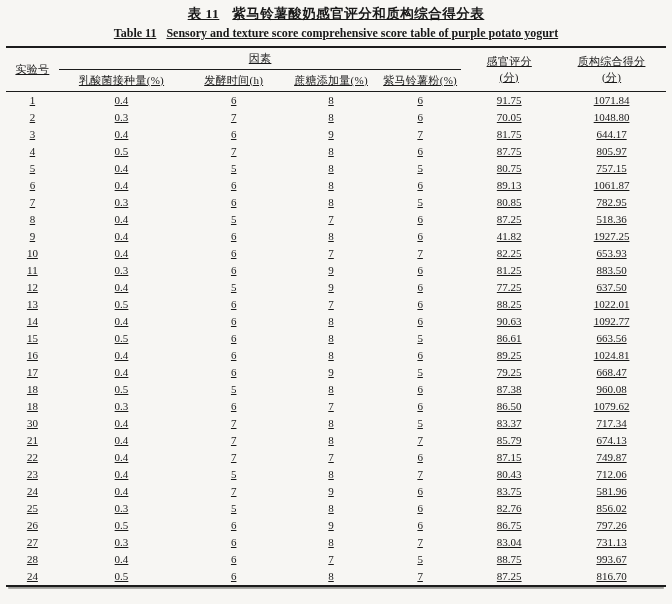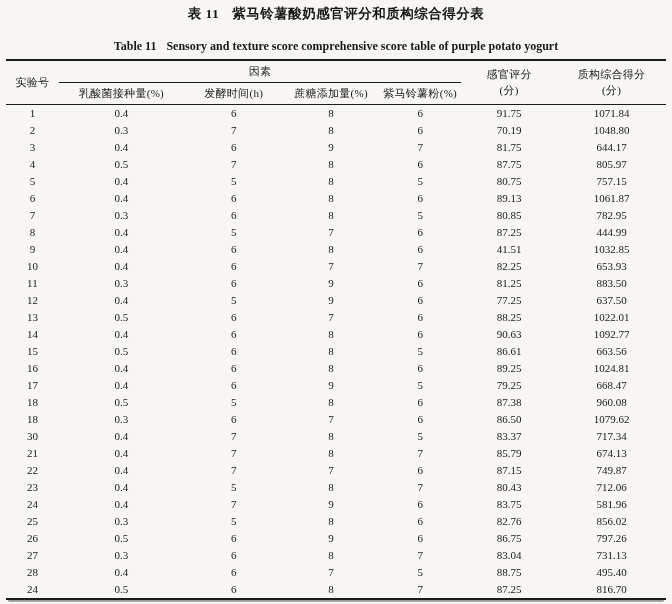--- a/index.html
+++ b/index.html
@@ -10,34 +10,35 @@
     background: #f7f6f3;
     font-family: "Liberation Serif", serif;
     color: #191919;
     overflow: hidden;
   }
   .page {
     box-sizing: border-box;
     width: 672px;
     height: 604px;
     padding: 3px 6px 4px 6px;
+    text-decoration: underline;
   }
   .title-cn {
     text-align: center;
     font-weight: bold;
     font-size: 13.5px;
     letter-spacing: 0.5px;
     margin-top: 2px;
   }
   .title-cn .t-label { margin-right: 13px; }
   .title-en {
     text-align: center;
     font-weight: bold;
     font-size: 12px;
-    margin-top: 16px;
+    margin-top: 3px;
     margin-bottom: 5px;
   }
   .title-en .t-label { margin-right: 10px; }
   table.score-table {
     width: 660px;
     margin: 0 auto;
     border-collapse: collapse;
     table-layout: fixed;
     border-top: 2.5px solid #1c1c1c;
     border-bottom: 2.5px solid #1c1c1c;
@@ -114,21 +115,21 @@
           <td>6</td>
           <td>91.75</td>
           <td>1071.84</td>
         </tr>
         <tr>
           <td>2</td>
           <td>0.3</td>
           <td>7</td>
           <td>8</td>
           <td>6</td>
-          <td>70.19</td>
+          <td>70.05</td>
           <td>1048.80</td>
         </tr>
         <tr>
           <td>3</td>
           <td>0.4</td>
           <td>6</td>
           <td>9</td>
           <td>7</td>
           <td>81.75</td>
           <td>644.17</td>
@@ -169,30 +170,30 @@
           <td>80.85</td>
           <td>782.95</td>
         </tr>
         <tr>
           <td>8</td>
           <td>0.4</td>
           <td>5</td>
           <td>7</td>
           <td>6</td>
           <td>87.25</td>
-          <td>444.99</td>
-        </tr>
-        <tr>
-          <td>9</td>
-          <td>0.4</td>
-          <td>6</td>
-          <td>8</td>
-          <td>6</td>
-          <td>41.51</td>
-          <td>1032.85</td>
+          <td>518.36</td>
+        </tr>
+        <tr>
+          <td>9</td>
+          <td>0.4</td>
+          <td>6</td>
+          <td>8</td>
+          <td>6</td>
+          <td>41.82</td>
+          <td>1927.25</td>
         </tr>
         <tr>
           <td>10</td>
           <td>0.4</td>
           <td>6</td>
           <td>7</td>
           <td>7</td>
           <td>82.25</td>
           <td>653.93</td>
         </tr>
@@ -349,21 +350,21 @@
           <td>83.04</td>
           <td>731.13</td>
         </tr>
         <tr>
           <td>28</td>
           <td>0.4</td>
           <td>6</td>
           <td>7</td>
           <td>5</td>
           <td>88.75</td>
-          <td>495.40</td>
+          <td>993.67</td>
         </tr>
         <tr>
           <td>24</td>
           <td>0.5</td>
           <td>6</td>
           <td>8</td>
           <td>7</td>
           <td>87.25</td>
           <td>816.70</td>
         </tr>

